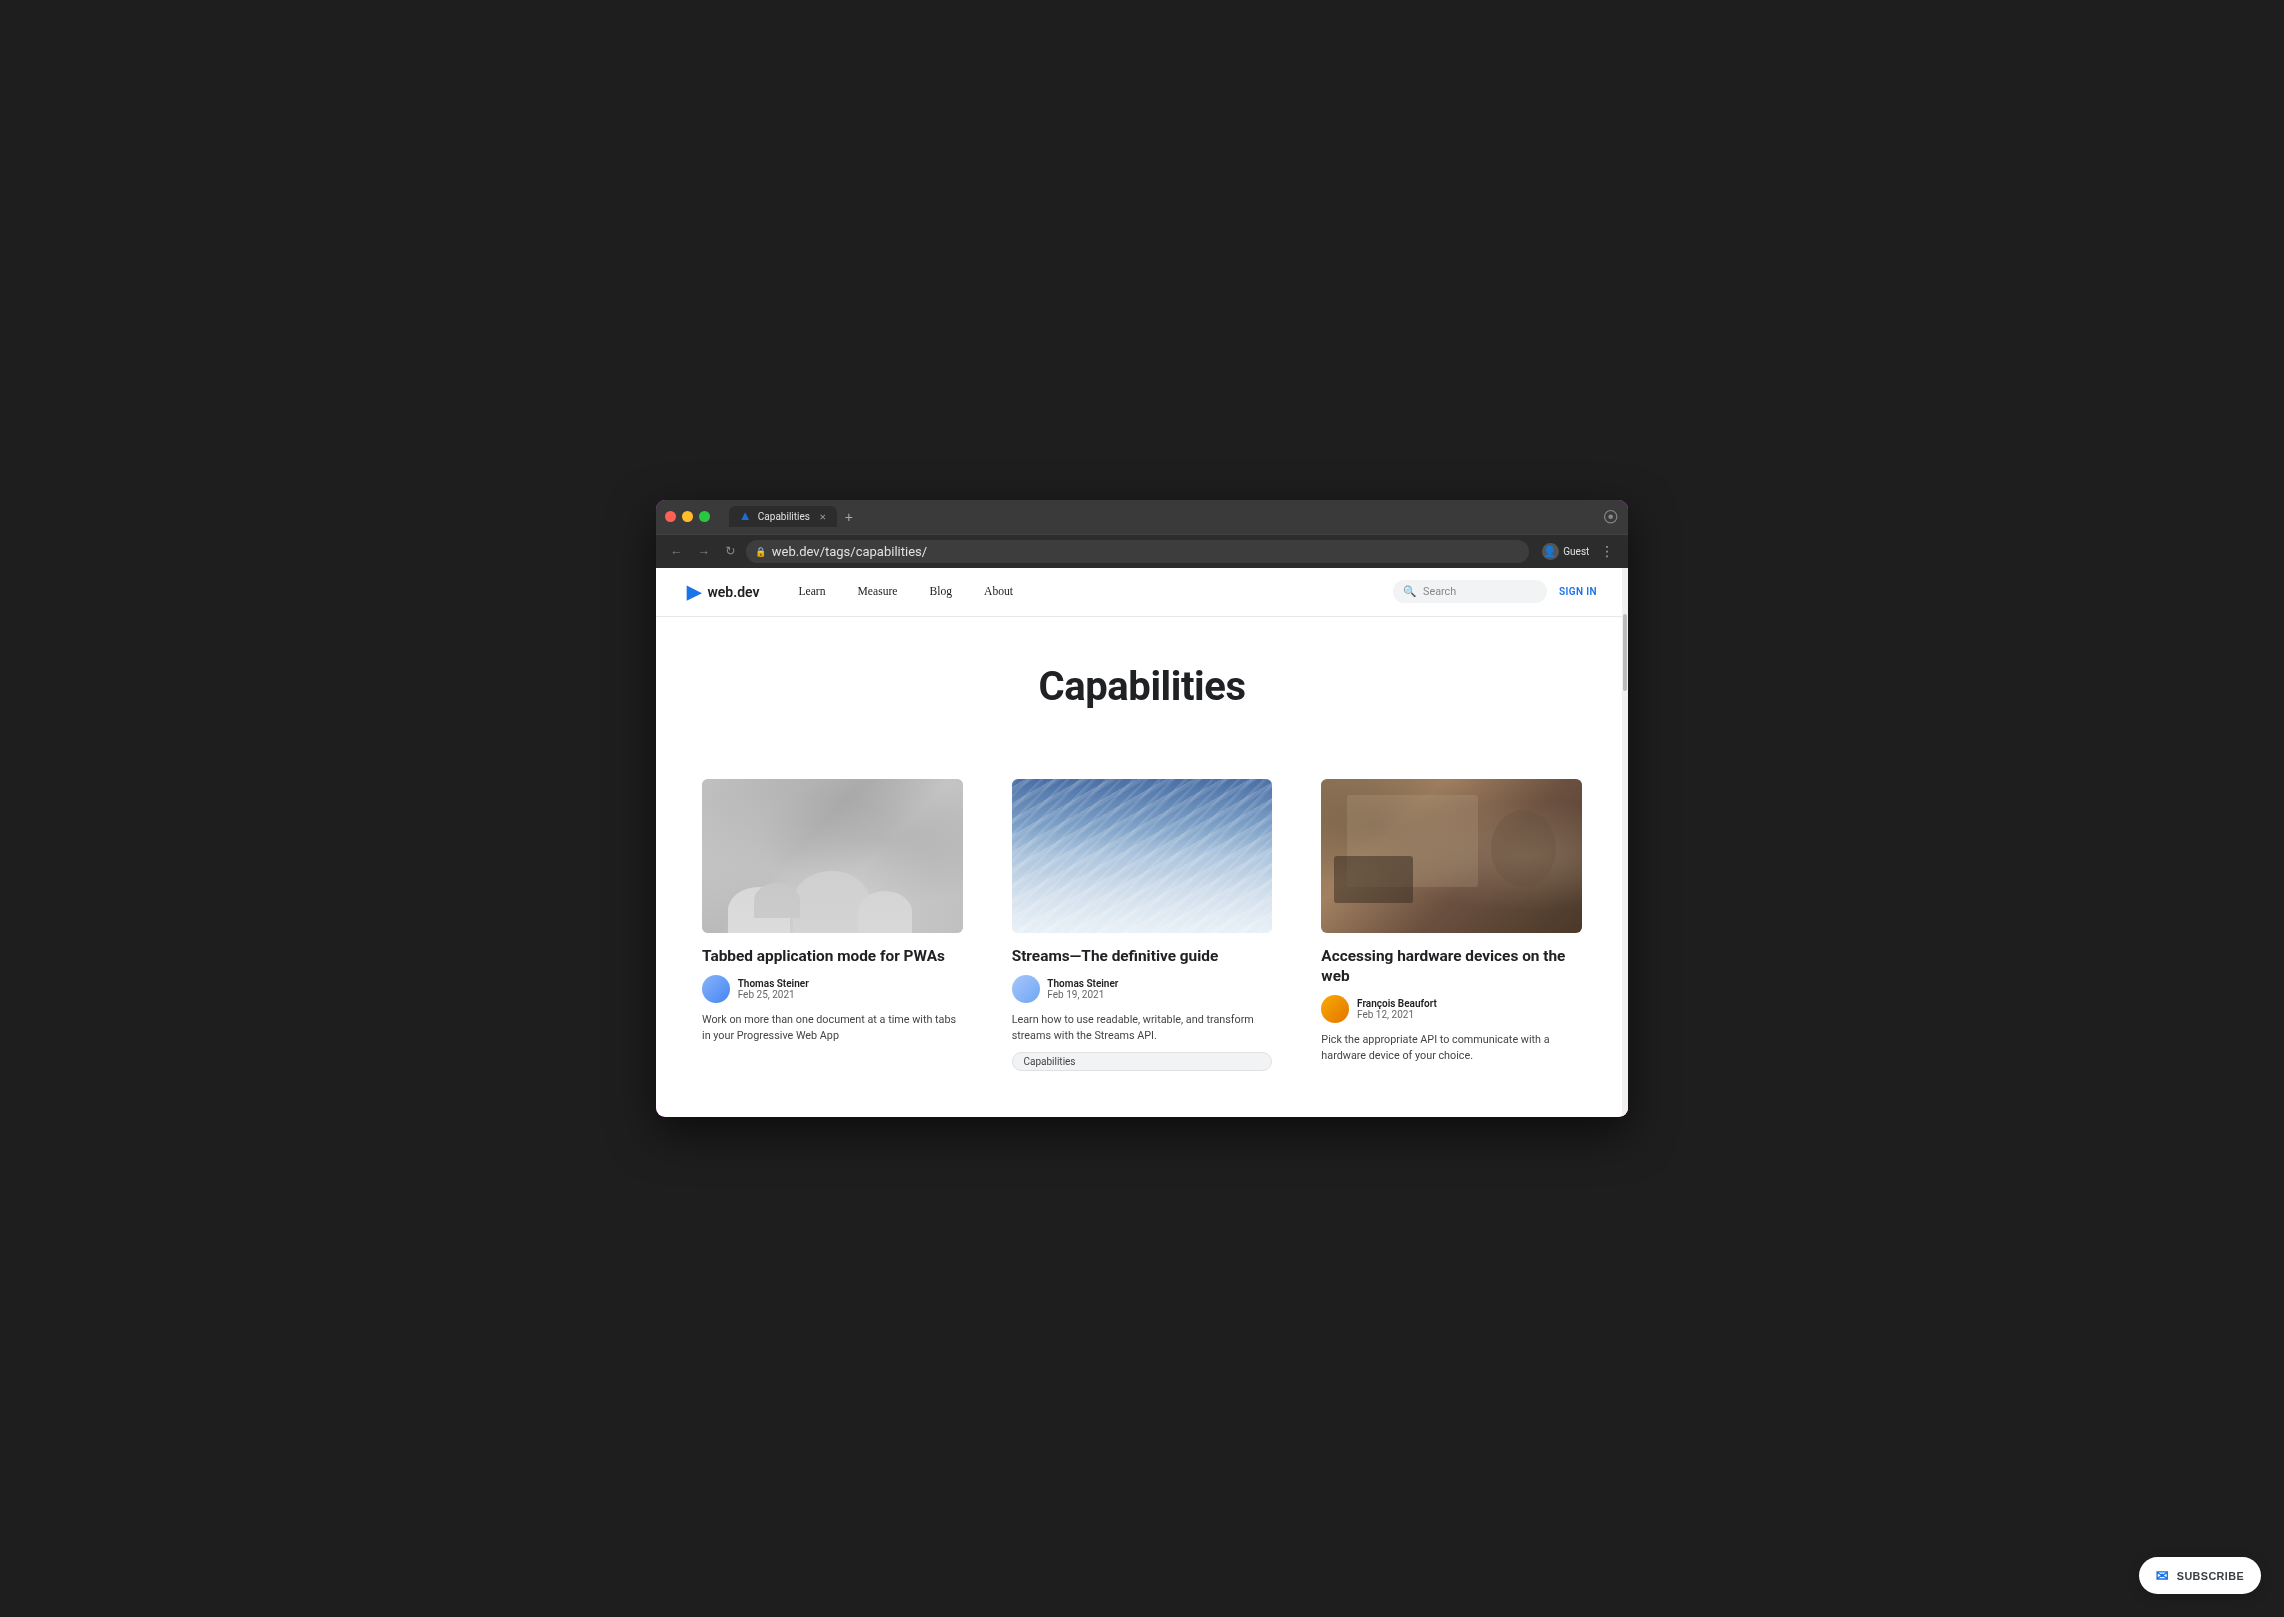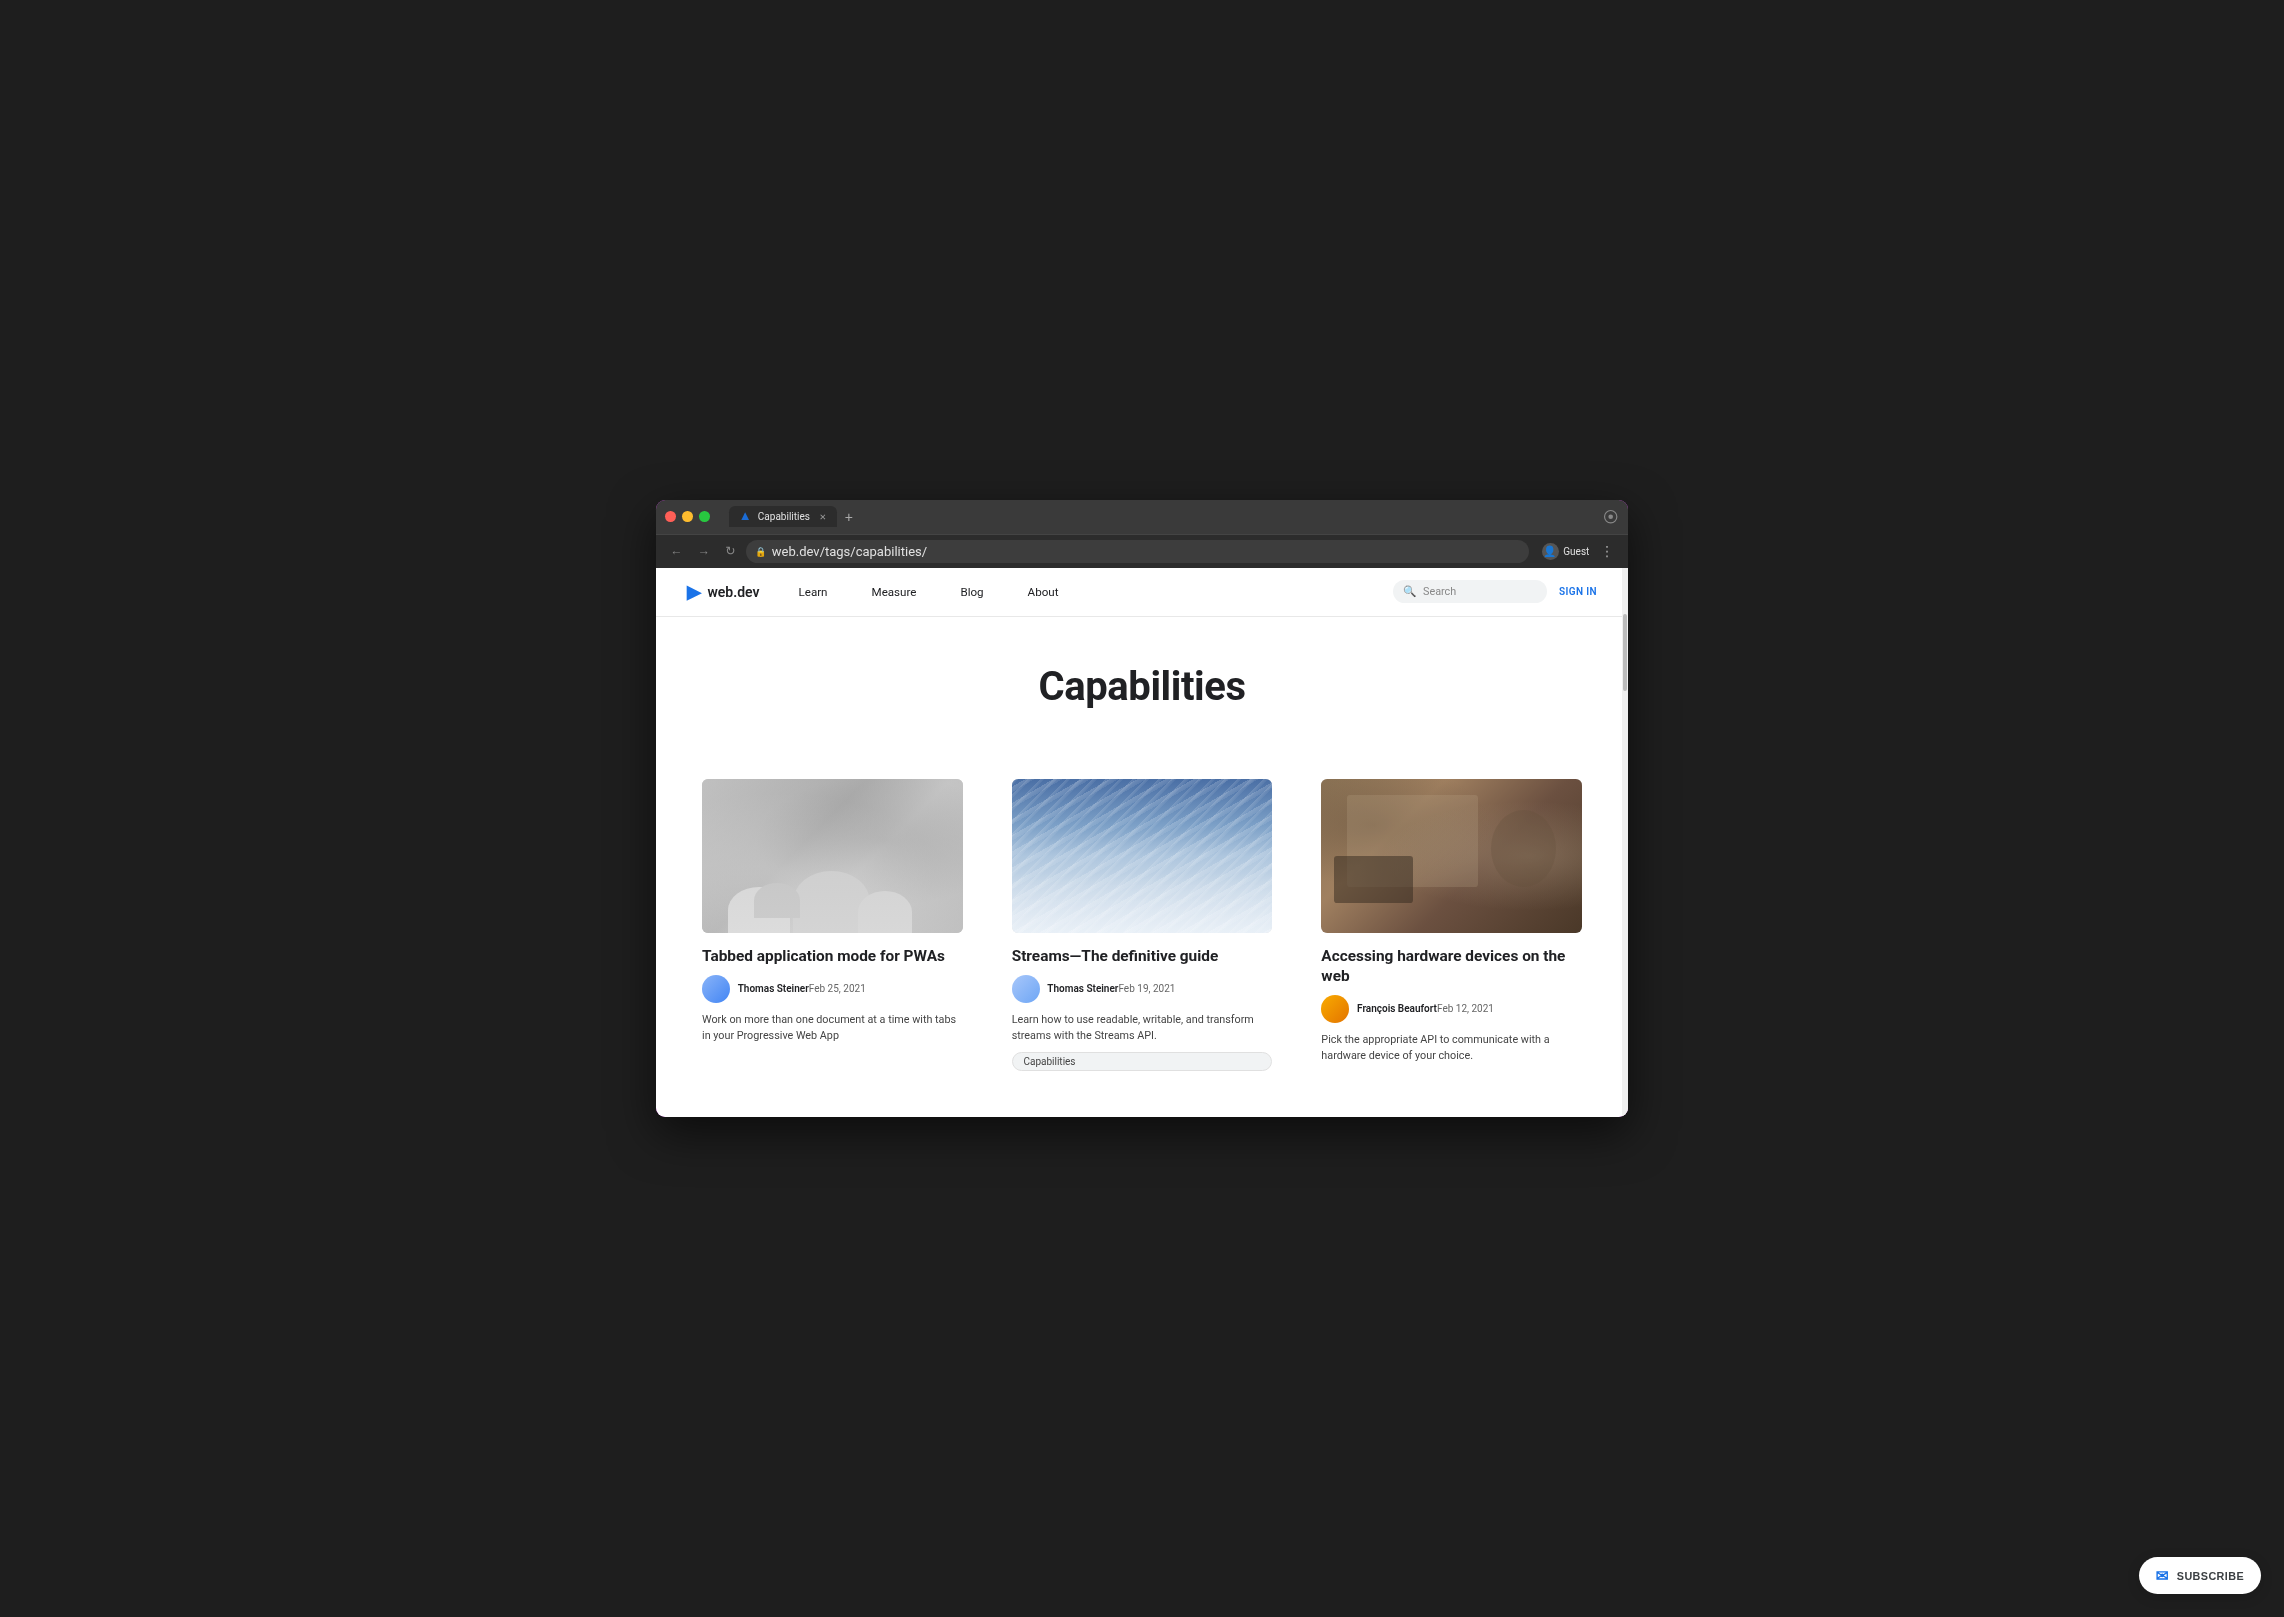--- a/index.html
+++ b/index.html
@@ -35,41 +35,41 @@
     .more-btn { background: none; border: none; color: #aaa; font-size: 14px; cursor: pointer; padding: 3.1px 4.6px; }
 
     
     .page { background: #fff; min-height: 540px; }
 
     
     .site-nav { height: 49px; display: flex; align-items: center; padding: 0 31px; border-bottom: 0.8px solid #e8e8e8; gap: 0; }
     .site-logo { display: flex; align-items: center; gap: 6.2px; text-decoration: none; margin-right: 25px; }
     .logo-icon { color: #1a73e8; font-size: 18.5px; font-weight: 900; }
     .logo-text { font-size: 14px; font-weight: 600; color: #202124; }
-    .nav-links { display: flex; gap: 16px; }
+    .nav-links { display: flex; gap: 4px; font-family: Liberation Serif, serif; }
     .nav-link { color: #202124; text-decoration: none; font-size: 11.6px; padding: 0 14px; height: 49px; display: flex; align-items: center; cursor: pointer; }
     .nav-right { margin-left: auto; display: flex; align-items: center; gap: 12.3px; }
     .search-box { display: flex; align-items: center; gap: 6.2px; background: #f1f3f4; border-radius: 15.4px; padding: 4.6px 10.8px; width: 154px; cursor: text; }
     .search-icon { color: #888; font-size: 10.8px; }
     .search-placeholder { color: #888; font-size: 10.8px; }
     .sign-in-btn { font-size: 10px; font-weight: 600; color: #1a73e8; letter-spacing: 0.4px; cursor: pointer; }
 
     
     .hero { text-align: center; padding: 46px 31px 39px; }
     .hero-title { font-size: 40px; font-weight: 700; color: #202124; margin-bottom: 15.4px; letter-spacing: -0.4px; }
     .hero-desc { font-size: 12.3px; color: #444; line-height: 1.6; max-width: 401px; margin: 0 auto; }
 
     
     .articles { display: grid; grid-template-columns: repeat(3, 1fr); gap: 49px; padding: 15.4px 46px 46px; }
     .article-card { display: flex; flex-direction: column; }
     .article-image { width: 100%; height: 154px; border-radius: 6.2px; overflow: hidden; margin-bottom: 12.3px; background: #ddd; display: flex; align-items: center; justify-content: center; }
     .article-title { font-size: 15.4px; font-weight: 700; color: #202124; margin-bottom: 9.3px; line-height: 1.3; }
     .article-author { display: flex; align-items: center; gap: 7.7px; margin-bottom: 9.3px; }
     .author-avatar { width: 28px; height: 28px; border-radius: 50%; overflow: hidden; flex-shrink: 0; }
-    .author-info { display: flex; }
+    .author-info { display: flex; flex-direction: column; }
     .author-name { font-size: 10px; font-weight: 600; color: #202124; }
     .author-date { font-size: 10px; color: #666; }
     .article-excerpt { font-size: 10.8px; color: #444; line-height: 1.5; }
     .article-tag { display: inline-block; margin-top: 7.7px; background: #f1f3f4; border-radius: 15.4px; padding: 3.1px 10.8px; font-size: 10px; color: #444; border: 0.8px solid #e0e0e0; cursor: pointer; }
 
     
     .subscribe-btn { position: fixed; bottom: 23px; right: 23px; background: #fff; border-radius: 18.5px; display: flex; align-items: center; gap: 7.7px; padding: 9.3px 17px; box-shadow: 0 3.1px 12.3px rgba(0,0,0,0.15); cursor: pointer; border: none; font-size: 10.8px; font-weight: 700; color: #3c4043; letter-spacing: 0.4px; z-index: 100; }
     .subscribe-icon { color: #1a73e8; font-size: 15.4px; }
 
     

